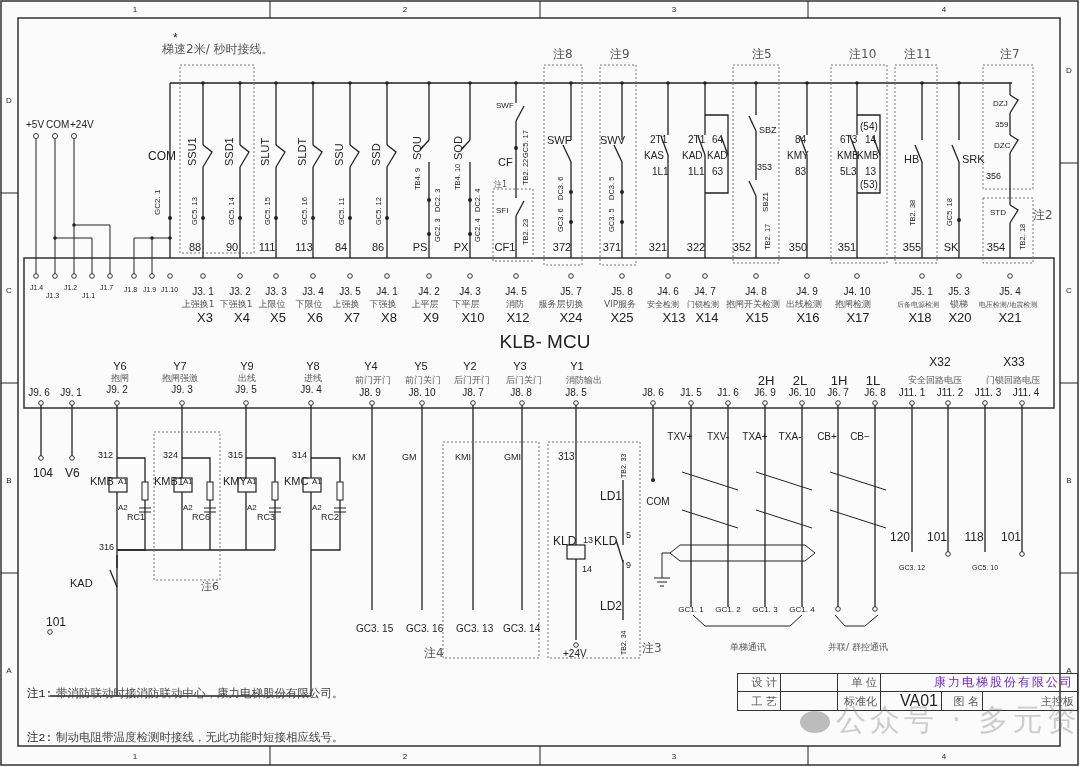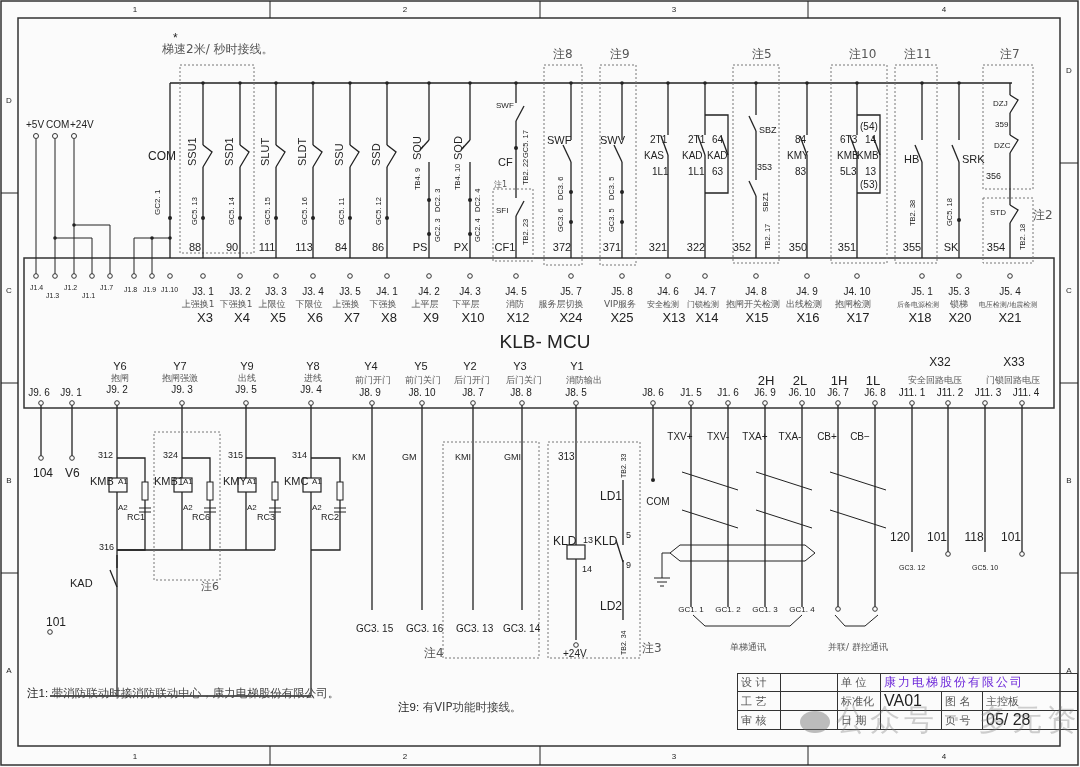--- a/index.html
+++ b/index.html
@@ -8,23 +8,23 @@
   svg{position:absolute;left:0;top:0;}
   .t{font-family:"Liberation Sans","DejaVu Sans",sans-serif;fill:#222;}
   .cn{font-family:"DejaVu Sans",sans-serif;fill:#555;}
   .ln{stroke:#222;stroke-width:1.3;fill:none;}
   .thin{stroke:#222;stroke-width:1;fill:none;}
   .dot{stroke:#777;stroke-width:1;stroke-dasharray:2,2;fill:none;}
   .frame{stroke:#333;stroke-width:1.5;fill:none;}
   .term{fill:#fff;stroke:#333;stroke-width:1;}
   .jn{fill:#222;}
   .notes{position:absolute;font-family:"DejaVu Sans",sans-serif;font-size:11.5px;color:#444;line-height:14.2px;white-space:pre;}
-  .notes b{font-family:Liberation Sans, sans-serif;font-weight:normal;color:#222;}
+  .notes b{font-family:Liberation Mono, monospace;font-weight:normal;color:#222;}
   .tb{position:absolute;left:737px;top:673px;border-collapse:collapse;font-family:"DejaVu Sans",sans-serif;font-size:11px;color:#555;}
-  .tb td{border:1px solid #333;height:17px;padding:0 3px;text-align:left;}
+  .tb td{border:1px solid #333;height:17px;padding:0 3px;text-align:right;}
   .tb .big{font-size:12px;color:#6d28d9;letter-spacing:2px;}
   .tb .v{font-family:"Liberation Sans",sans-serif;color:#222;font-size:16px;}
   .wm{position:absolute;left:800px;top:700px;font-family:"DejaVu Sans",sans-serif;font-size:30px;color:rgba(120,120,120,0.35);letter-spacing:4px;white-space:nowrap;}
   .wm .bub{display:inline-block;width:30px;height:22px;border-radius:50%;background:rgba(110,110,110,0.45);vertical-align:middle;margin-right:6px;}
 </style>
 </head>
 <body>
 
 <div id="sheet">
 <svg width="1080" height="767" viewBox="0 0 1080 767">
@@ -619,27 +619,27 @@
     <text x="950" y="396">J11. 2</text>
     <text x="988" y="396">J11. 3</text>
     <text x="1026" y="396">J11. 4</text>
     <text x="912" y="570" font-size="7">GC3. 12</text>
     <text x="985" y="570" font-size="7">GC5. 10</text>
   </g>
 </svg>
 
 <div class="notes" style="left:27px;top:658px;">
   <div><b>注1:</b> <span>带消防联动时接消防联动中心，康力电梯股份有限公司。</span></div>
+  <div><b>注2:</b> <span>制动电阻带温度检测时接线，无此功能时短接相应线号。</span></div>
   
   
   
   
 </div>
 <div class="notes" style="left:398px;top:672px;">
-  <div><b>注9:</b> <span>有VIP功能时接线。</span></div>
   
   
   
 </div>
 
 <table class="tb">
   <tbody>
         <tr>
     <td style="width:36px">设 计</td>
     <td style="width:50px"></td>
@@ -647,25 +647,17 @@
     <td colspan="3" class="big">康力电梯股份有限公司</td>
   </tr>
   <tr>
     <td>工 艺</td>
     <td></td>
     <td>标准化</td>
     <td style="width:54px" class="v">VA01</td>
     <td style="width:34px">图 名</td>
     <td style="width:88px">主控板</td>
   </tr>
-  <tr>
-    <td>审 核</td>
-    <td></td>
-    <td>日 期</td>
-    <td></td>
-    <td>页 号</td>
-    <td class="v">05/ 28</td>
-  </tr>
 </tbody>
     </table>
 
 <div class="wm"><span class="bub"></span><span>公众号 · 多元资料</span></div>
 </div>
 
 </body></html>

